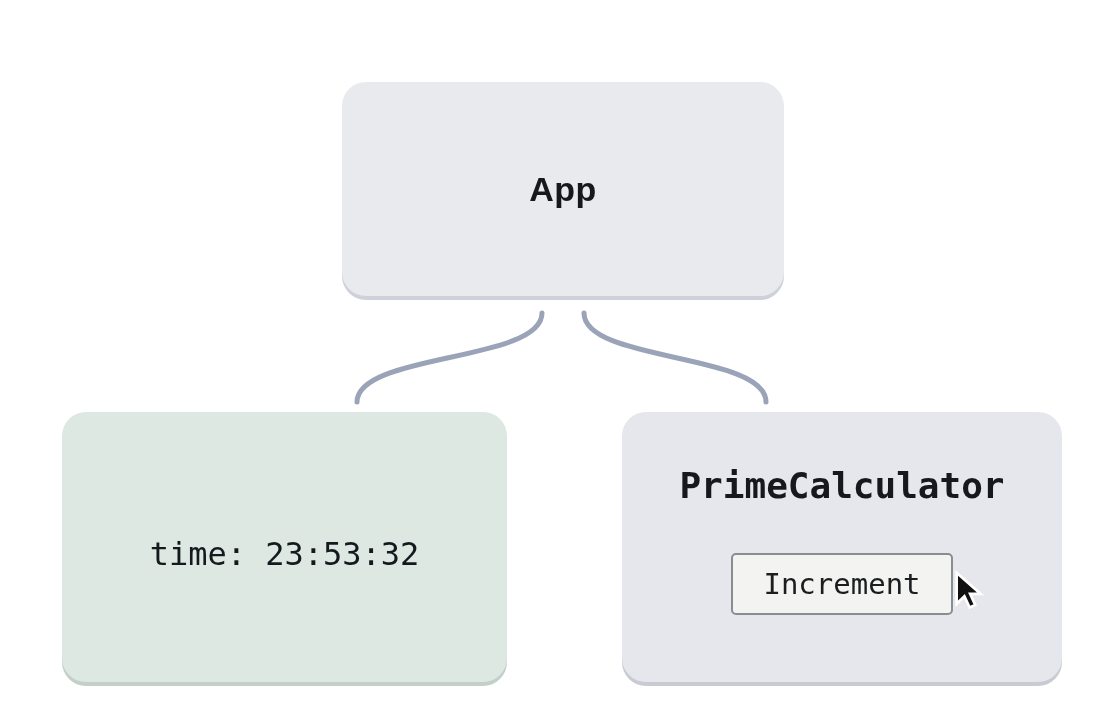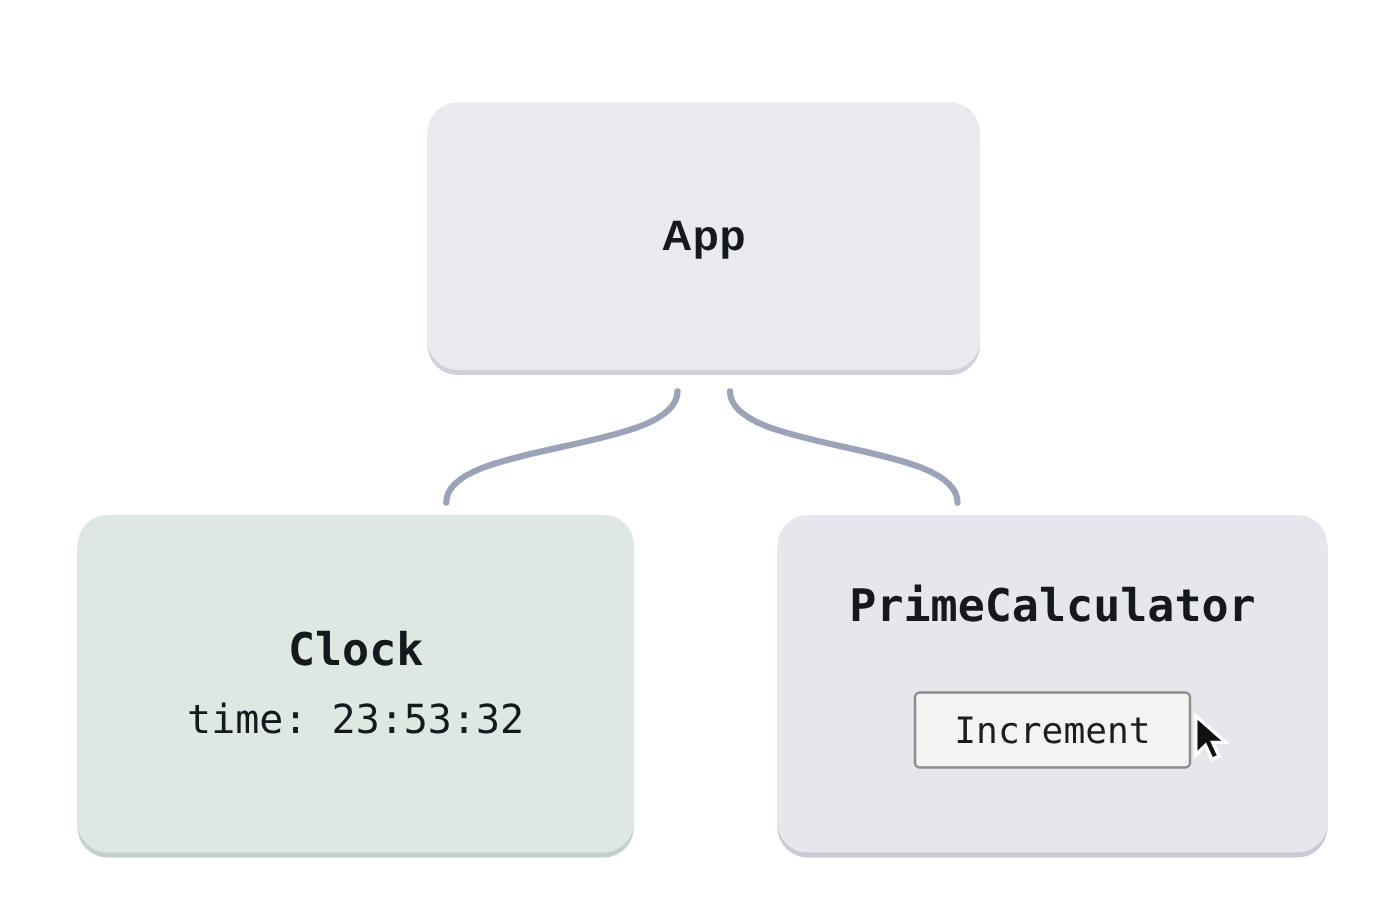--- a/index.html
+++ b/index.html
@@ -111,21 +111,20 @@
   <svg class="connectors" viewBox="0 0 1119 720" xmlns="http://www.w3.org/2000/svg">
     <path d="M 542 313 C 542 362, 357 353, 357 402" fill="none" stroke="#9aa3b8" stroke-width="5" stroke-linecap="round"></path>
     <path d="M 584 313 C 584 362, 766 353, 766 402" fill="none" stroke="#9aa3b8" stroke-width="5" stroke-linecap="round"></path>
   </svg>
 
   <div class="node node-app" style="--fill: #e9eaee; --edge: #ced1d9;">
     <div class="node-title">App</div>
   </div>
 
   <div class="node node-clock" style="--fill: #dde8e3; --edge: #c2d0c9;">
-    <div class="node-title">Clock</div>
     <div class="node-state">time: 23:53:32</div>
   </div>
 
   <div class="node node-prime" style="--fill: #e6e7ec; --edge: #c8cbd4;">
     <div class="node-title">PrimeCalculator</div>
     <button class="increment-button" style="--button-bg: #f3f3f1; --button-border: #8a8d8f; --button-text: #1b1d1f;">Increment</button>
   </div>
 
   <svg class="mouse-cursor" viewBox="0 0 28 34" xmlns="http://www.w3.org/2000/svg">
     <path d="M3 2 L3 27.5 L9.4 21.3 L13.7 30.6 L18.3 28.5 L14.1 19.4 L22.8 19.4 Z" fill="#111111" stroke="#ffffff" stroke-width="2.2" stroke-linejoin="miter"></path>

